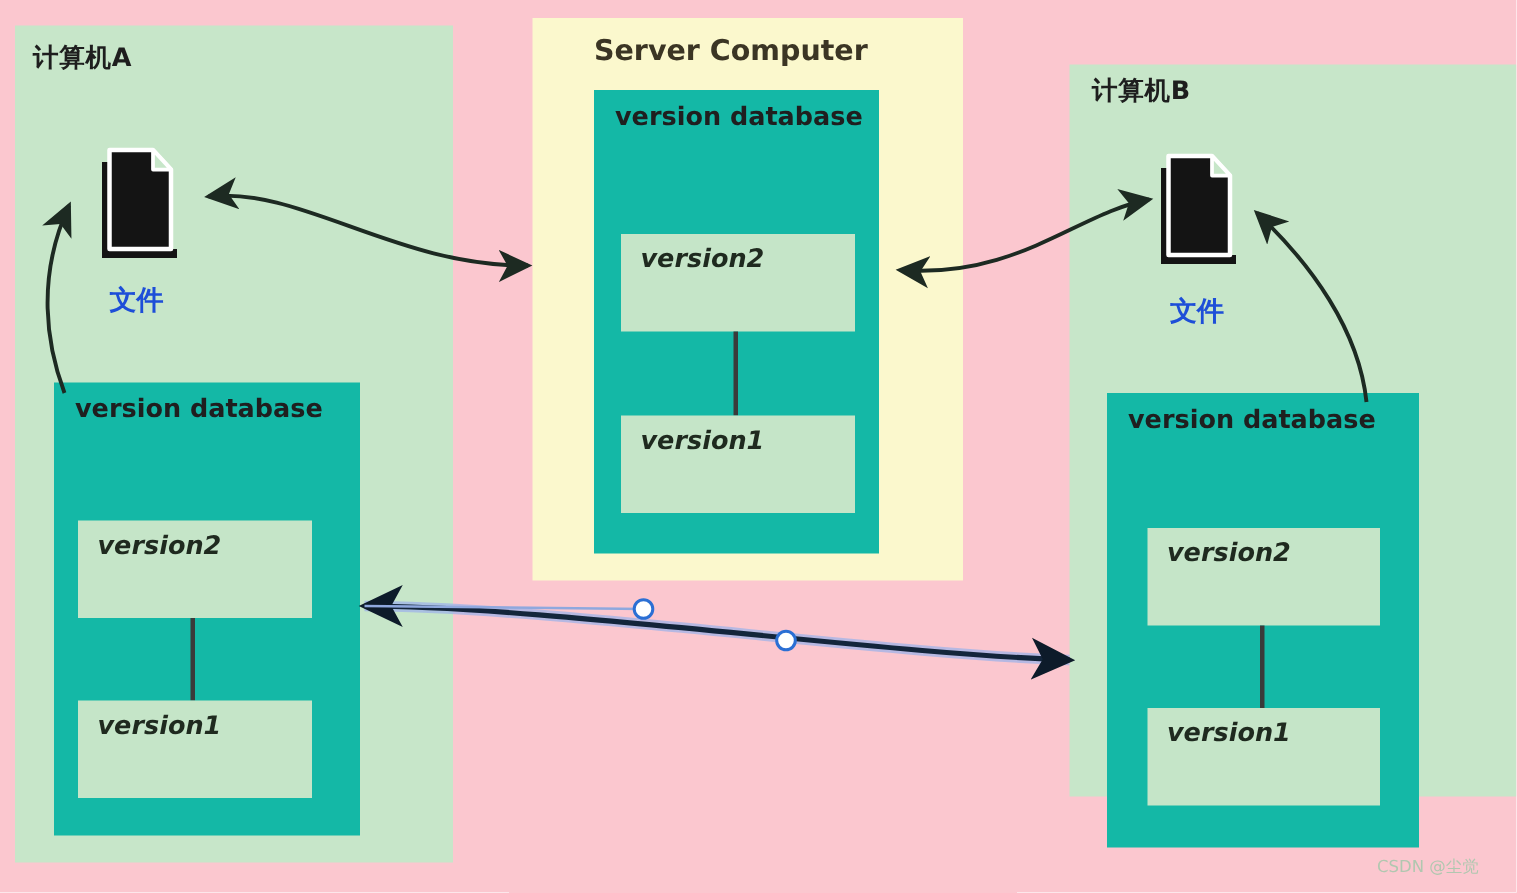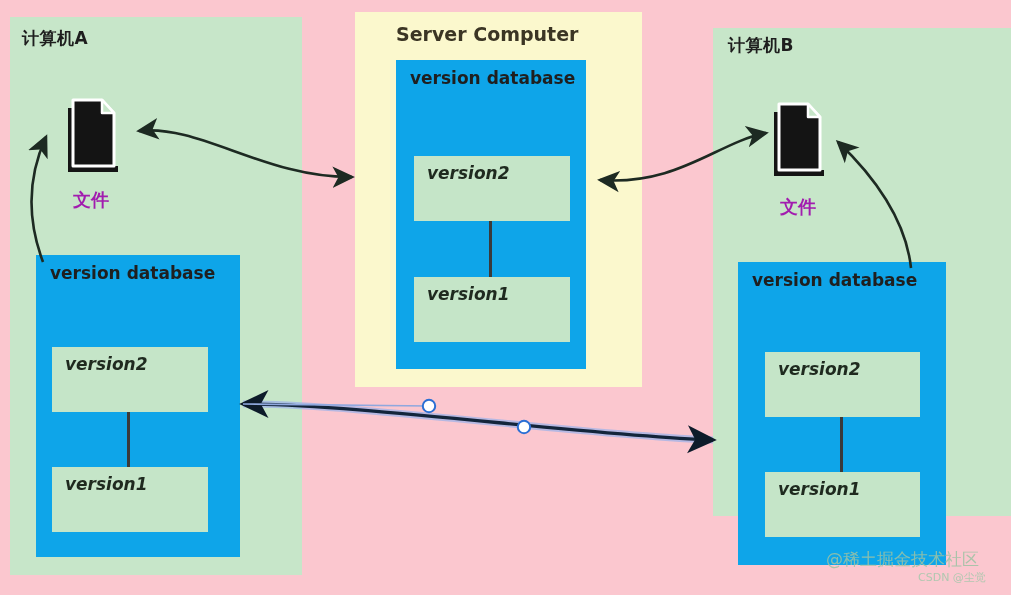--- a/index.html
+++ b/index.html
@@ -15,21 +15,21 @@
     overflow: hidden;
     font-family: "DejaVu Sans", "Liberation Sans", sans-serif;
   }
 
   
   .machine {
     position: absolute;
     background: #c7e6c9;
   }
   #machine-a { left: 10px;  top: 17px; width: 292px; height: 558px; }
-  #machine-b { left: 713px; top: 28px; width: 298px; height: 488px; }
+  #machine-b { left: 713px; top: 43px; width: 298px; height: 488px; }
 
   .machine-title {
     position: absolute;
     font-size: 17px;
     font-weight: 700;
     color: #1e1e1e;
     letter-spacing: .5px;
     white-space: nowrap;
   }
   #machine-a .machine-title { left: 12px; top: 10px; }
@@ -48,21 +48,21 @@
     font-size: 19px;
     font-weight: 700;
     color: #3b3524;
     white-space: nowrap;
     margin-left: 28px;
   }
 
   
   .vdb {
     position: absolute;
-    background: #0ea5e9;
+    background: #14b8a6;
     text-align: center;
   }
   .vdb-title {
     position: absolute;
     left: 14px; top: 8px;
     font-size: 17px;
     font-weight: 700;
     color: #1f1f1f;
     white-space: nowrap;
   }
@@ -107,21 +107,21 @@
   .file-icon {
     position: absolute;
     width: 68px; height: 82px;
   }
   #file-a { left: 62px;  top: 94px; }
   #file-b { left: 768px; top: 98px; }
   .file-label {
     position: absolute;
     font-size: 18px;
     font-weight: 700;
-    color: #a21caf;
+    color: #1d4ed8;
     white-space: nowrap;
   }
   #file-a-label { left: 73px;  top: 188px; }
   #file-b-label { left: 780px; top: 195px; }
 
   
   .overlay {
     position: absolute;
     left: 0; top: 0;
     width: 1011px; height: 595px;
@@ -234,16 +234,15 @@
 
     <g>
       <path d="M 243 404 C 360 404 590 436 713 440" fill="none" stroke="#9fb3e8" stroke-width="7" stroke-opacity="0.75"></path>
       <path d="M 243 404 C 360 404 590 436 713 440" fill="none" stroke="#13253b" stroke-width="3.4" marker-start="url(#ah-sel)" marker-end="url(#ah-sel)"></path>
       <line x1="243" y1="404" x2="429" y2="406" stroke="#8fa8de" stroke-width="1.6"></line>
       <circle cx="429" cy="406" r="6.2" fill="#ffffff" stroke="#2b6fd4" stroke-width="2"></circle>
       <circle cx="524" cy="427" r="6.2" fill="#ffffff" stroke="#2b6fd4" stroke-width="2"></circle>
     </g>
   </svg>
 
-  <div id="watermark">@稀土掘金技术社区</div>
   <div id="watermark-sub">CSDN @尘觉</div>
 
 </div>
 
 </body></html>

